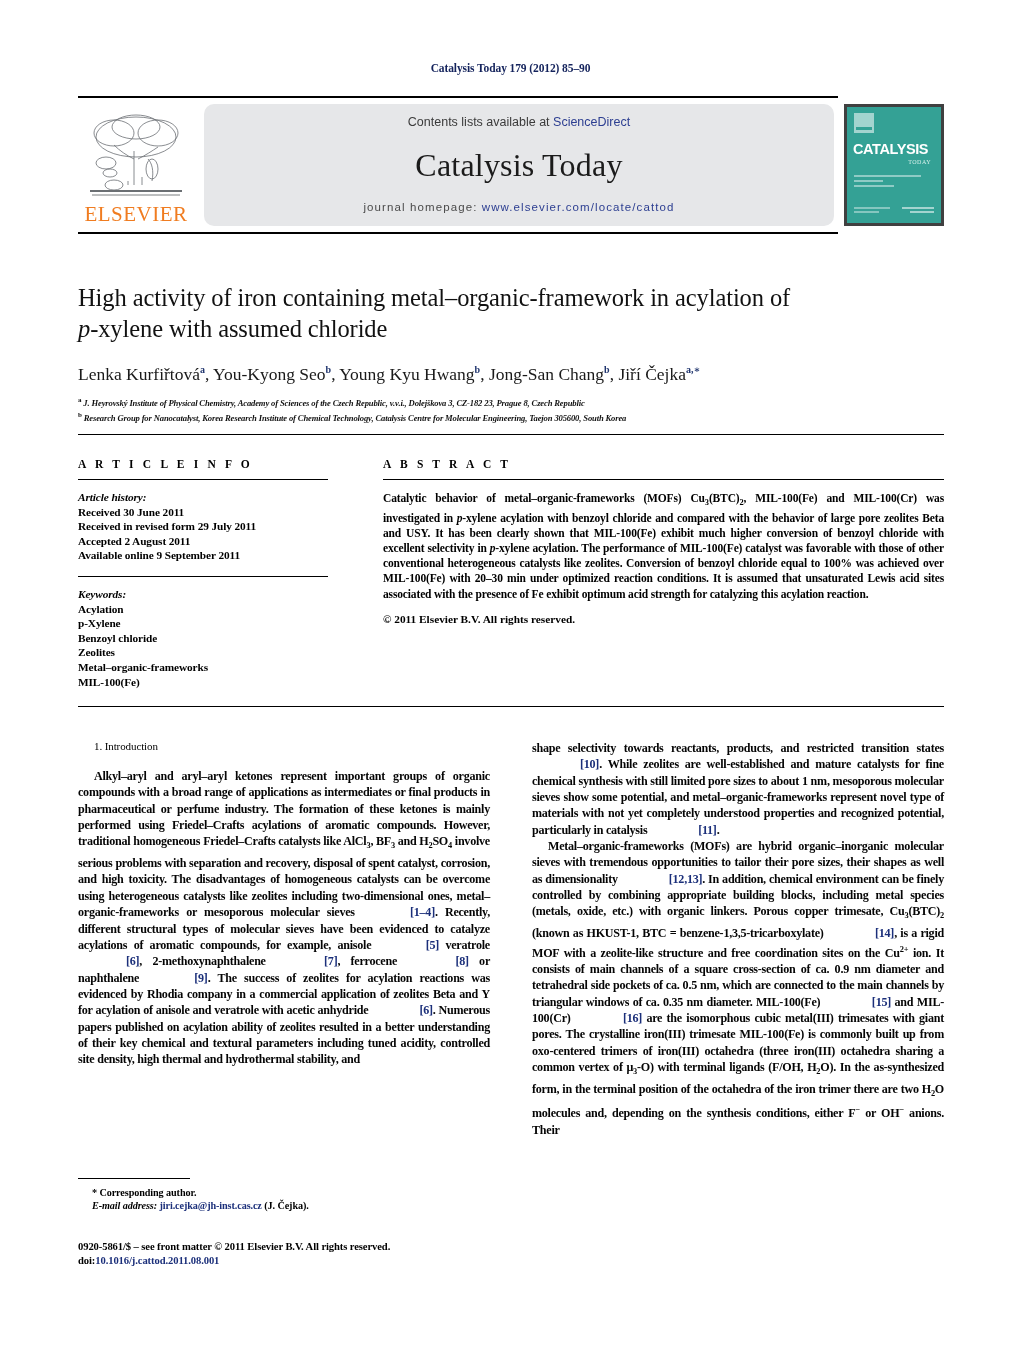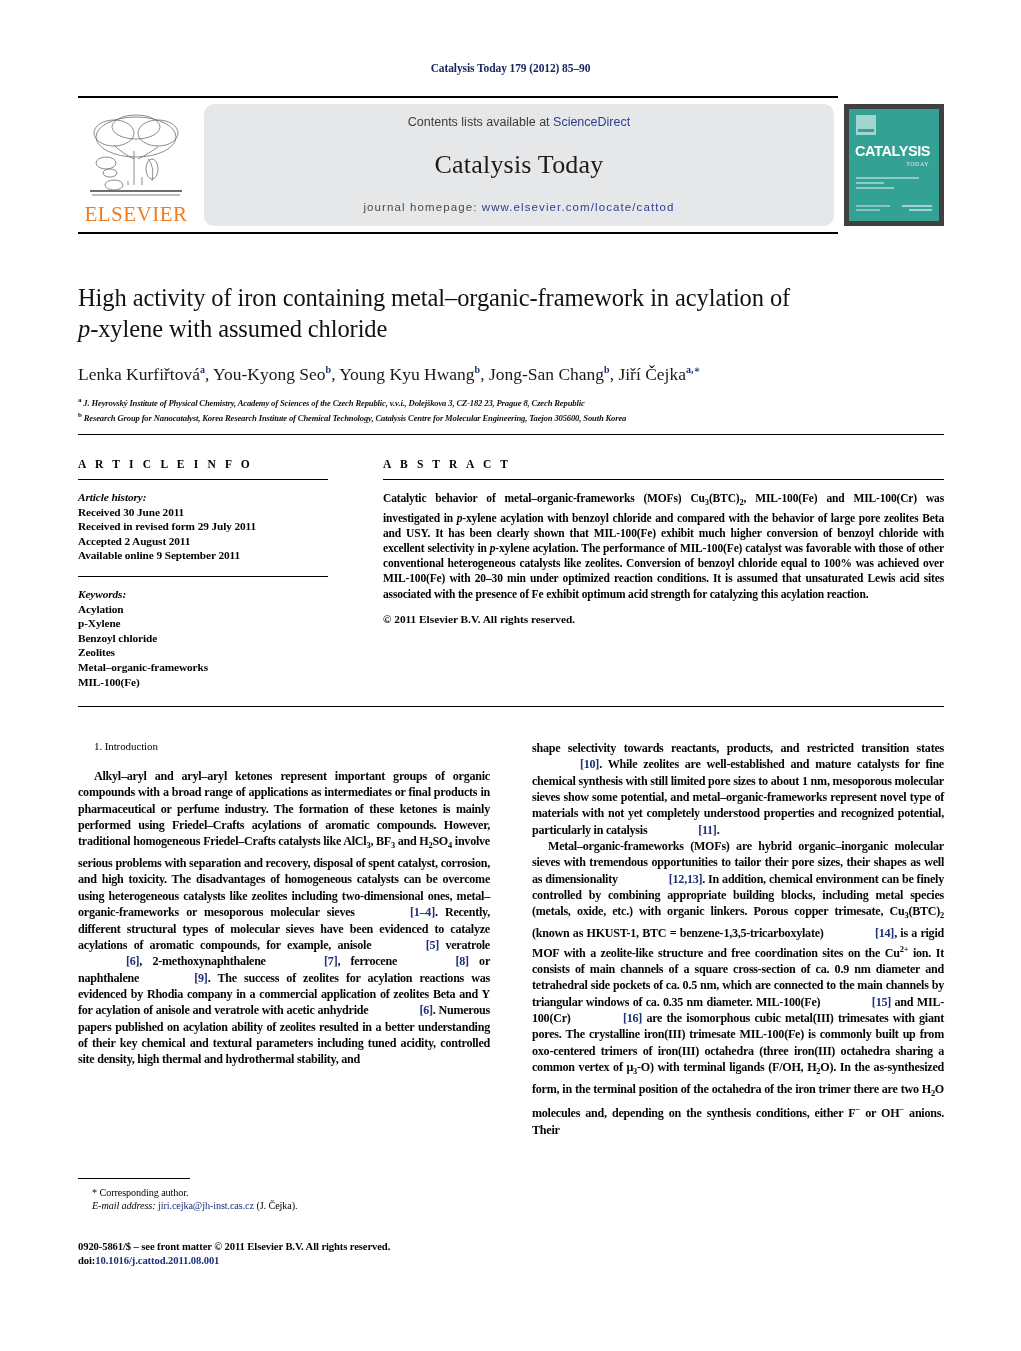--- a/index.html
+++ b/index.html
@@ -85,36 +85,36 @@
   .contents-line {
     font-family: "Liberation Sans", sans-serif;
     font-size: 12.5px;
     color: #3b3b3b;
   }
   .contents-line .sd {
     color: #2c3e91;
   }
   .journal-name {
     font-family: "Liberation Serif", serif;
-    font-size: 26px;
+    font-size: 32px;
     color: #1b1b1b;
     letter-spacing: 0.2px;
   }
   .homepage-line {
     font-family: "Liberation Sans", sans-serif;
     font-size: 11.5px;
     letter-spacing: 1.1px;
     color: #4a4a4a;
   }
   .homepage-line .url { color: #2c3e91; }
 
   .cover-thumb {
     width: 100px;
     flex: 0 0 100px;
-    border: 5px solid #404040;
+    border: 3px solid #404040;
     background: #4c1d95;
     position: relative;
     overflow: hidden;
     box-sizing: border-box;
   }
   .cover-inner {
     position: absolute;
     inset: 0;
     background: #34a195;
   }
@@ -330,21 +330,21 @@
     width: 412px;
   }
   .foot-rule {
     border-top: 0.9px solid #000;
     width: 112px;
     margin-bottom: 7px;
   }
   .foot-text {
     font-size: 10.2px;
     line-height: 13.4px;
-    font-weight: normal;
+    font-weight: bold;
     letter-spacing: -0.1px;
   }
   .foot-text .lab { font-style: italic; }
   .foot-text a { color: #1b2f7a; text-decoration: none; }
   .foot-indent { padding-left: 14px; }
 
   .imprint {
     position: absolute;
     left: 78px;
     top: 1240px;

